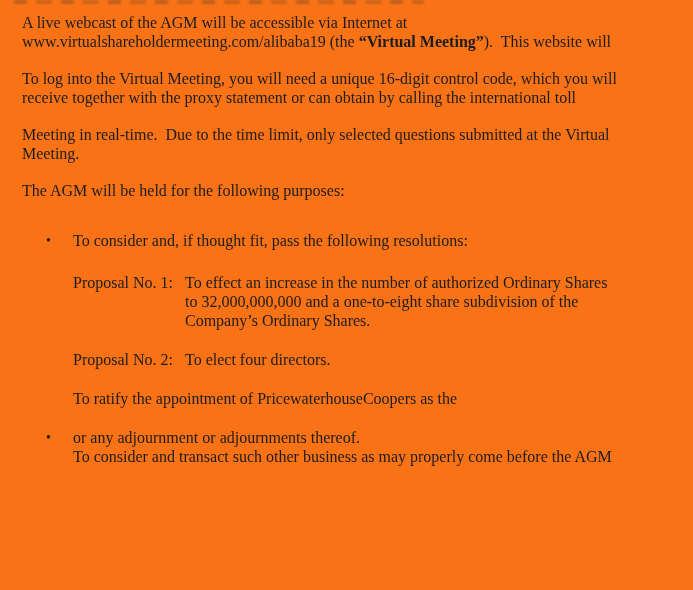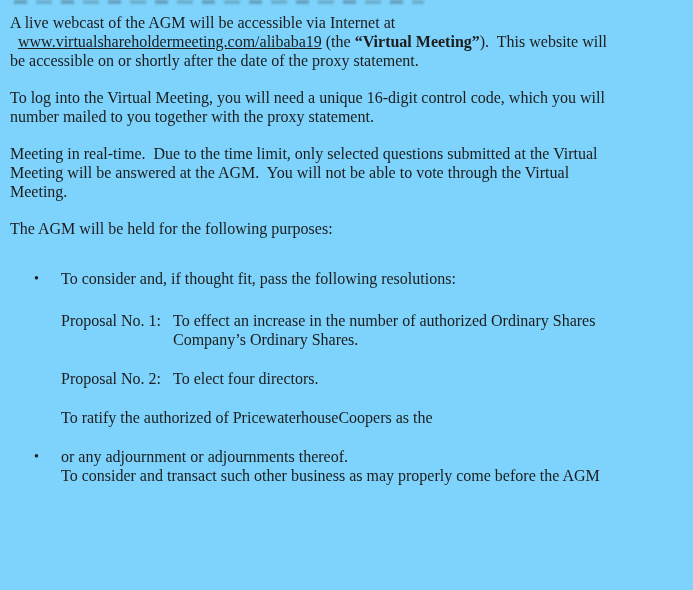--- a/index.html
+++ b/index.html
@@ -5,25 +5,25 @@
   html, body {
     margin: 0;
     padding: 0;
     background: #ffffff;
   }
   .page {
     position: relative;
     width: 693px;
     height: 590px;
     box-sizing: border-box;
-    background: #7dd3fc;
+    background: #f97316;
     color: #1c1c1c;
     font-family: "Liberation Serif", "DejaVu Serif", serif;
     font-size: 16px;
-    padding: 13px 18px 0 10px;
+    padding: 13px 18px 0 22px;
     overflow: hidden;
   }
   
   .top-artifact {
     position: absolute;
     top: 0;
     left: 14px;
     width: 410px;
     height: 4px;
     background: repeating-linear-gradient(
@@ -67,71 +67,68 @@
   .proposal-label {
     flex: none;
     width: 112px;
     line-height: 19px;
     white-space: pre;
   }
   .seg.bold {
     font-weight: bold;
   }
   .seg.link {
-    text-decoration: underline;
     color: inherit;
     cursor: pointer;
-    margin-left: 8px;
   }
 </style>
 </head>
 <body>
 
 <div class="page" data-name="proxy-statement-page">
   <div class="top-artifact" data-name="cropped-text-artifact"></div>
   <div data-name="document-content">
       <div class="para" data-name="webcast-paragraph">
         <div class="line" data-name="text-line"><span class="seg" data-name="text-segment">A live webcast of the AGM will be accessible via Internet at</span></div>
         <div class="line" data-name="text-line"><span class="seg link" data-name="virtual-meeting-url-link">www.virtualshareholdermeeting.com/alibaba19</span><span class="seg" data-name="text-segment"> (the </span><span class="seg bold" data-name="virtual-meeting-defined-term">“Virtual Meeting”</span><span class="seg" data-name="text-segment">).  This website will</span></div>
-        <div class="line" data-name="text-line"><span class="seg" data-name="text-segment">be accessible on or shortly after the date of the proxy statement.</span></div>
       </div>
       <div class="para" data-name="login-paragraph">
         <div class="line" data-name="text-line"><span class="seg" data-name="text-segment">To log into the Virtual Meeting, you will need a unique 16-digit control code, which you will</span></div>
-        <div class="line" data-name="text-line"><span class="seg" data-name="text-segment">number mailed to you together with the proxy statement.</span></div>
+        <div class="line" data-name="text-line"><span class="seg" data-name="text-segment">receive together with the proxy statement or can obtain by calling the international toll</span></div>
       </div>
       <div class="para" data-name="questions-paragraph">
         <div class="line" data-name="text-line"><span class="seg" data-name="text-segment">Meeting in real-time.  Due to the time limit, only selected questions submitted at the Virtual</span></div>
-        <div class="line" data-name="text-line"><span class="seg" data-name="text-segment">Meeting will be answered at the AGM.  You will not be able to vote through the Virtual</span></div>
         <div class="line" data-name="text-line"><span class="seg" data-name="text-segment">Meeting.</span></div>
       </div>
       <div class="para" data-name="purposes-intro">
         <div class="line" data-name="text-line"><span class="seg" data-name="text-segment">The AGM will be held for the following purposes:</span></div>
       </div>
       <div class="para bullet-item" data-name="resolutions-bullet">
         <span class="bullet-marker" data-name="bullet-icon">•</span>
         <div class="bullet-text" data-name="bullet-text">
           <div class="line" data-name="text-line"><span class="seg" data-name="text-segment">To consider and, if thought fit, pass the following resolutions:</span></div>
         </div>
       </div>
       <div class="para proposal" data-name="proposal-1">
         <div class="proposal-label" data-name="proposal-label">Proposal No. 1:</div>
         <div class="proposal-body" data-name="proposal-body">
           <div class="line" data-name="text-line"><span class="seg" data-name="text-segment">To effect an increase in the number of authorized Ordinary Shares</span></div>
+          <div class="line" data-name="text-line"><span class="seg" data-name="text-segment">to 32,000,000,000 and a one-to-eight share subdivision of the</span></div>
           <div class="line" data-name="text-line"><span class="seg" data-name="text-segment">Company’s Ordinary Shares.</span></div>
         </div>
       </div>
       <div class="para proposal" data-name="proposal-2">
         <div class="proposal-label" data-name="proposal-label">Proposal No. 2:</div>
         <div class="proposal-body" data-name="proposal-body">
           <div class="line" data-name="text-line"><span class="seg" data-name="text-segment">To elect four directors.</span></div>
         </div>
       </div>
       <div class="para proposal" data-name="proposal-3">
         <div class="proposal-body" data-name="proposal-body">
-          <div class="line" data-name="text-line"><span class="seg" data-name="text-segment">To ratify the authorized of PricewaterhouseCoopers as the</span></div>
+          <div class="line" data-name="text-line"><span class="seg" data-name="text-segment">To ratify the appointment of PricewaterhouseCoopers as the</span></div>
         </div>
       </div>
       <div class="para bullet-item" data-name="other-business-bullet">
         <span class="bullet-marker" data-name="bullet-icon">•</span>
         <div class="bullet-text" data-name="bullet-text">
           <div class="line" data-name="text-line"><span class="seg" data-name="text-segment">or any adjournment or adjournments thereof.</span></div>
           <div class="line" data-name="text-line"><span class="seg" data-name="text-segment">To consider and transact such other business as may properly come before the AGM</span></div>
         </div>
       </div>
     </div>

